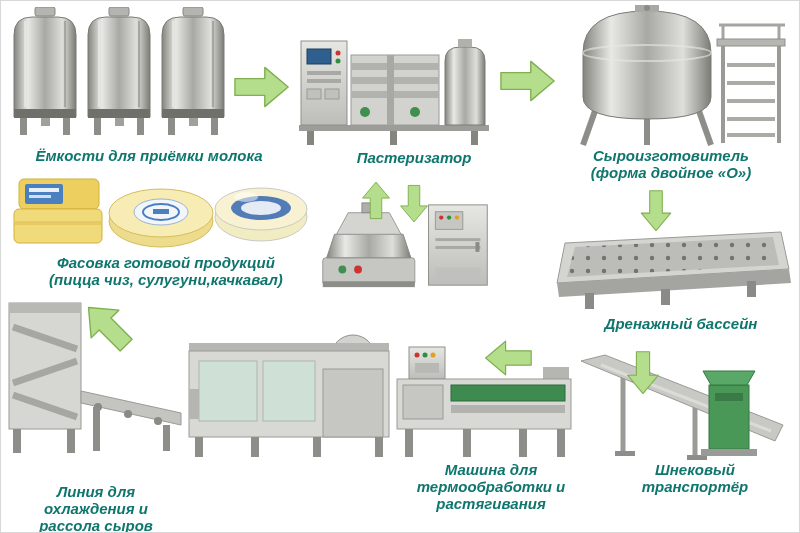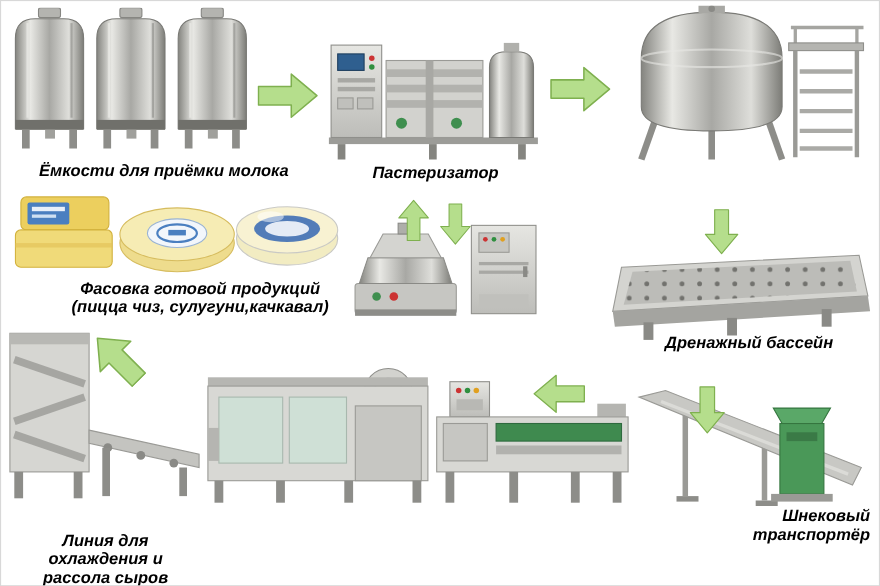--- a/index.html
+++ b/index.html
@@ -8,21 +8,21 @@
     position: relative;
     width: 800px;
     height: 533px;
     background: #ffffff;
     font-family: "Liberation Sans", sans-serif;
     overflow: hidden;
     border: 1px solid #d8d8d8;
   }
   .label {
     position: absolute;
-    color: #000000;
+    color: #0f766e;
     font-weight: 700;
     font-style: italic;
     font-size: 15px;
     line-height: 1.14;
     text-align: center;
     white-space: pre-line;
   }
   .img  { position: absolute; }
   .img svg { width: 100%; height: 100%; display: block; }
   .arrow { position: absolute; z-index: 5; }
@@ -143,21 +143,23 @@
       <line x1="218" y1="41" x2="218" y2="138" stroke="#9a9a96" stroke-width="4"></line>
       <line x1="166" y1="60" x2="214" y2="60" stroke="#aaaaa6" stroke-width="4"></line>
       <line x1="166" y1="78" x2="214" y2="78" stroke="#aaaaa6" stroke-width="4"></line>
       <line x1="166" y1="96" x2="214" y2="96" stroke="#aaaaa6" stroke-width="4"></line>
       <line x1="166" y1="114" x2="214" y2="114" stroke="#aaaaa6" stroke-width="4"></line>
       <line x1="166" y1="130" x2="214" y2="130" stroke="#aaaaa6" stroke-width="4"></line>
     </svg>
   </div>
 
   <div class="label" style="left:0px; top:146px; width:296px;">Ёмкости для приёмки молока</div>
-  <div class="label" style="left:300px; top:148px; width:190px;">Пастеризатор</div>
+  <div class="label" style="left:318px; top:148px; width:190px;">Пастеризатор</div>
+  <div class="label" style="left:545px; top:146px; width:250px;">Сыроизготовитель
+(форма двойное «О»)</div>
 
   <div class="img" style="left:12px; top:174px; width:296px; height:76px;">
     <svg viewBox="0 0 296 76">
       <rect x="6" y="4" width="80" height="30" rx="5" fill="#eccf5e" stroke="#d2b13c"></rect>
       <rect x="12" y="9" width="38" height="20" rx="2" fill="#4a7fc0"></rect>
       <rect x="16" y="13" width="30" height="4" fill="#e8f0fa"></rect>
       <rect x="16" y="20" width="22" height="3" fill="#cfe0f2"></rect>
       <rect x="1" y="34" width="88" height="34" rx="5" fill="#f0da79" stroke="#d2b13c"></rect>
       <rect x="1" y="46" width="88" height="4" fill="#e2c35a" opacity="0.7"></rect>
       <ellipse cx="148" cy="46" rx="52" ry="26" fill="#eedc8d" stroke="#d6bc5e"></ellipse>
@@ -217,23 +219,23 @@
       <polygon points="14,16 230,5 238,42 6,56" fill="#d4d4d0" stroke="#9a9a96"></polygon>
       <polygon points="24,20 222,10 228,38 16,50" fill="#bcbcb8"></polygon>
       <polygon points="24,20 222,10 228,38 16,50" fill="url(#holes)"></polygon>
       <polygon points="6,56 238,42 240,56 8,70" fill="#a4a4a0"></polygon>
       <rect x="34" y="66" width="9" height="16" fill="#8a8a86"></rect>
       <rect x="110" y="62" width="9" height="16" fill="#8a8a86"></rect>
       <rect x="196" y="54" width="9" height="16" fill="#8a8a86"></rect>
     </svg>
   </div>
 
-  <div class="label" style="left:16px; top:253px; width:318px;padding-left:12px;">Фасовка готовой продукций
+  <div class="label" style="left:0px; top:253px; width:318px;padding-left:12px;">Фасовка готовой продукций
 (пицца чиз, сулугуни,качкавал)</div>
-  <div class="label" style="left:566px; top:302px; width:228px;">Дренажный бассейн</div>
+  <div class="label" style="left:566px; top:314px; width:228px;">Дренажный бассейн</div>
 
   <div class="arrow rot45" style="left:78px; top:299px; width:56px; height:52px;">
     <svg viewBox="0 0 60 50">
       <polygon points="59,16 27,16 27,4 2,25 27,46 27,34 59,34" fill="#b5de8c" stroke="#7fb04f" stroke-width="1.5" stroke-linejoin="round"></polygon>
     </svg>
   </div>
 
   <div class="img" style="left:2px; top:294px; width:184px; height:162px;">
     <svg viewBox="0 0 184 162">
       <rect x="6" y="8" width="72" height="126" fill="#d6d6d2" stroke="#9a9a96"></rect>
@@ -311,16 +313,19 @@
       <rect x="134" y="34" width="40" height="64" fill="#4a9858" stroke="#35763f"></rect>
       <polygon points="128,20 180,20 172,34 136,34" fill="#5aa868" stroke="#35763f"></polygon>
       <rect x="140" y="42" width="28" height="8" fill="#3a7a46"></rect>
       <rect x="126" y="98" width="56" height="7" fill="#9a9a96"></rect>
     </svg>
   </div>
 
   <div class="label" style="left:10px; top:482px; width:170px;">Линия для
 охлаждения и
 рассола сыров</div>
-  <div class="label" style="left:598px; top:460px; width:192px;text-align:right;">Шнековый
+  <div class="label" style="left:388px; top:460px; width:204px;">Машина для
+термообработки и
+растягивания</div>
+  <div class="label" style="left:598px; top:460px; width:192px;">Шнековый
 транспортёр</div>
 
 </div>
 
 </body></html>

